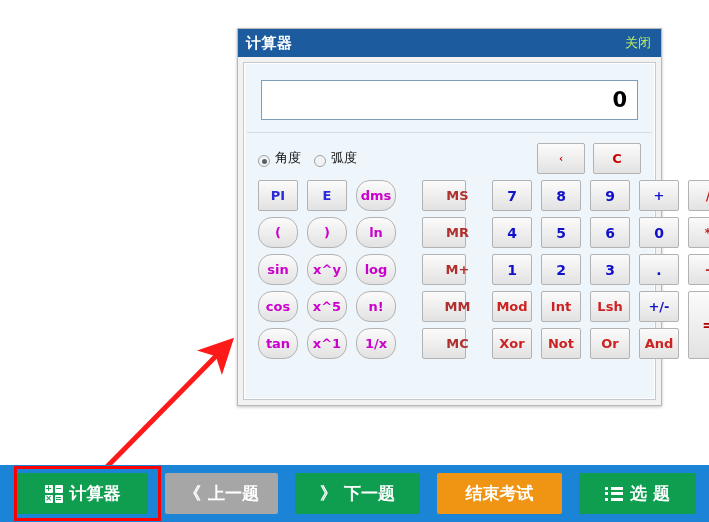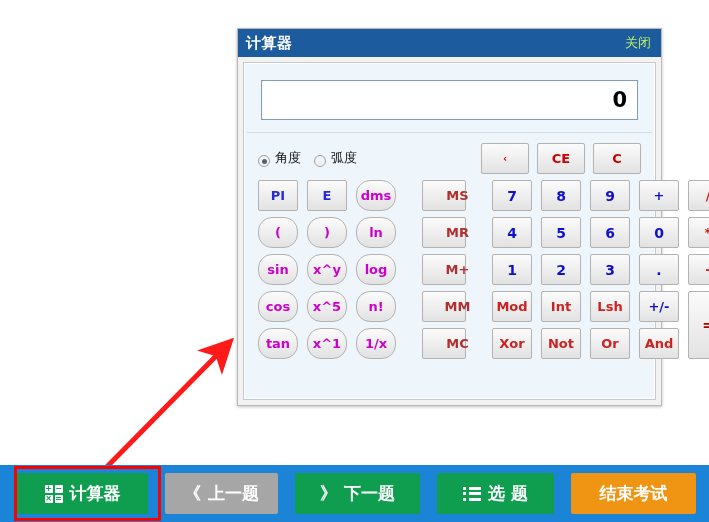--- a/index.html
+++ b/index.html
@@ -184,21 +184,20 @@
           <span class="radio-dot on"></span>
           <span>角度</span>
         </label>
         <label class="radio-item">
           <span class="radio-dot"></span>
           <span>弧度</span>
         </label>
 
         <div id="clear-group">
           <div class="kbtn" id="btn-back">‹</div>
-          <div class="kbtn">CE</div>
           <div class="kbtn">C</div>
         </div>
       </div>
 
       <div id="keypad">
           <div class="kbtn k c-const">PI</div>
           <div class="kbtn k c-const">E</div>
           <div class="kbtn k c-fn">dms</div>
           <div class="spacer"></div>
           <div class="kbtn k c-mem">MS</div>
@@ -280,40 +279,40 @@
     </div>
 
     <div class="toolbtn tb-gray" id="btn-prev">
       <span class="chev">《</span>
       <span>上一题</span>
     </div>
 
     <div class="toolbtn tb-green" id="btn-next">
       <span class="chev">》</span>
       <span>下一题</span>
+    </div>
+
+    <div class="toolbtn tb-orange" id="btn-finish">
+      <span>结束考试</span>
     </div>
 
     <div class="toolbtn tb-green" id="btn-select">
       <span class="list-icon">
         <span>
             <b></b>
             <u></u>
           </span>
           <span>
             <b></b>
             <u></u>
           </span>
           <span>
             <b></b>
             <u></u>
           </span>
       </span>
       <span>选 题</span>
     </div>
 
-    <div class="toolbtn tb-orange" id="btn-finish">
-      <span>结束考试</span>
-    </div>
-
   </div>
 </div>
 
 <div id="highlight-box"></div>
 
 </body></html>

